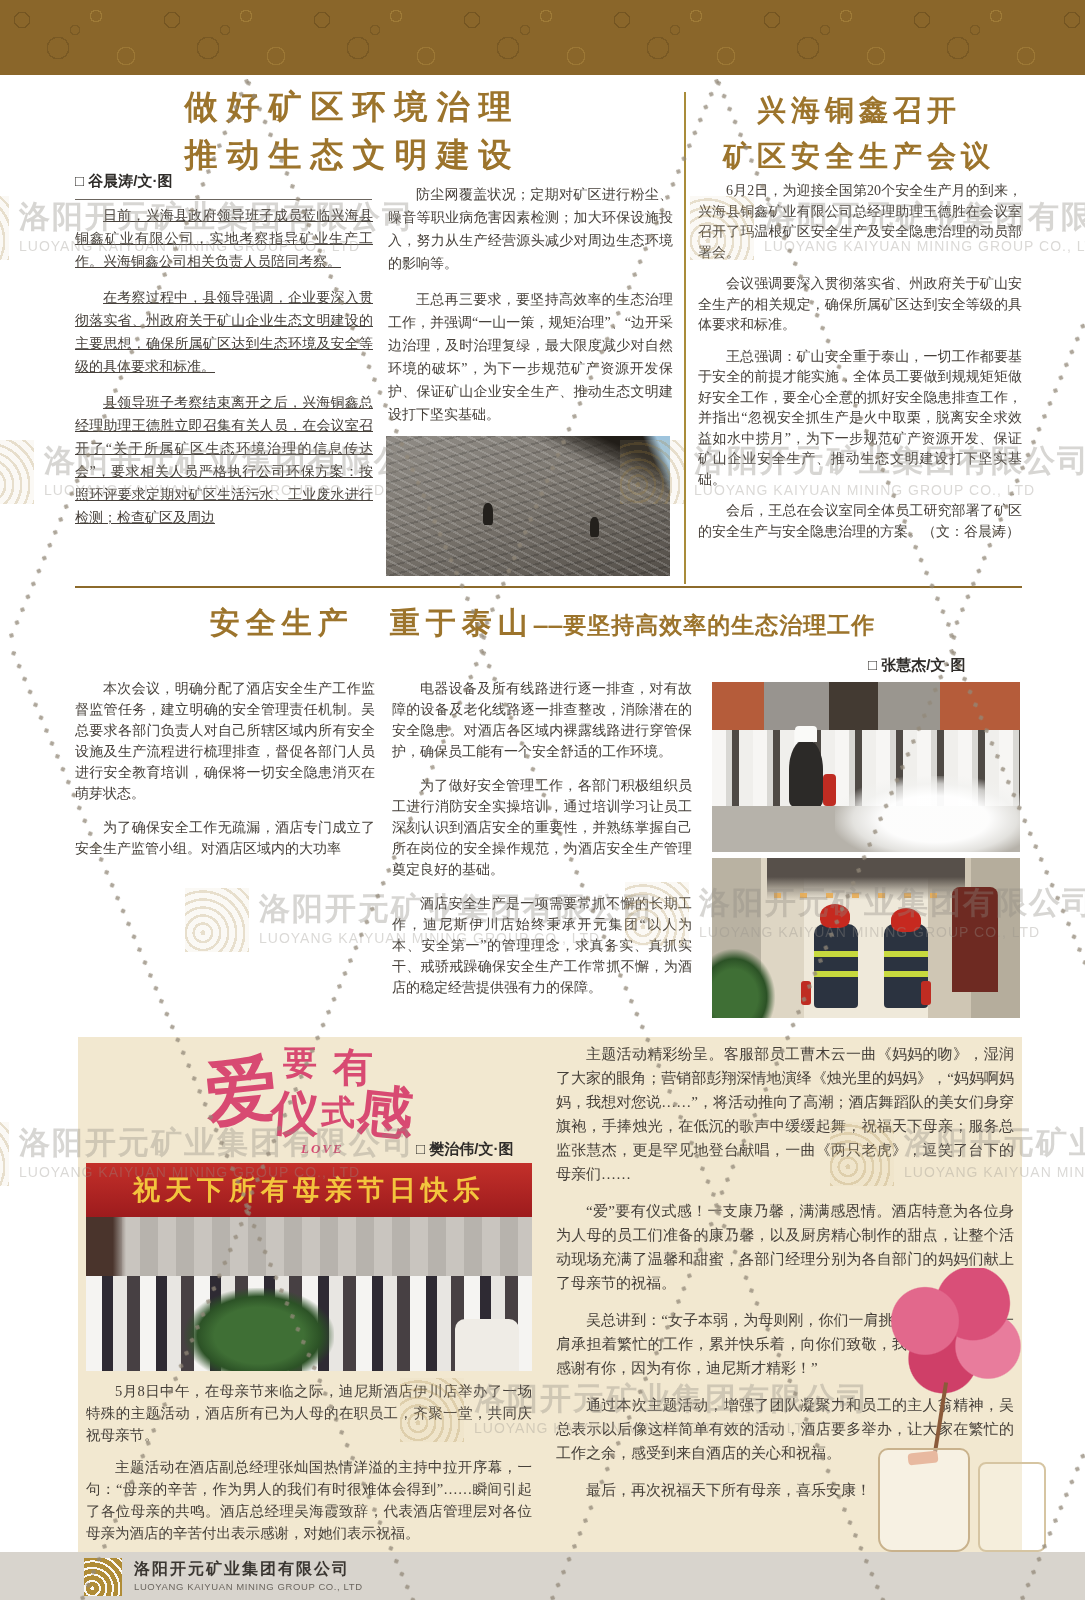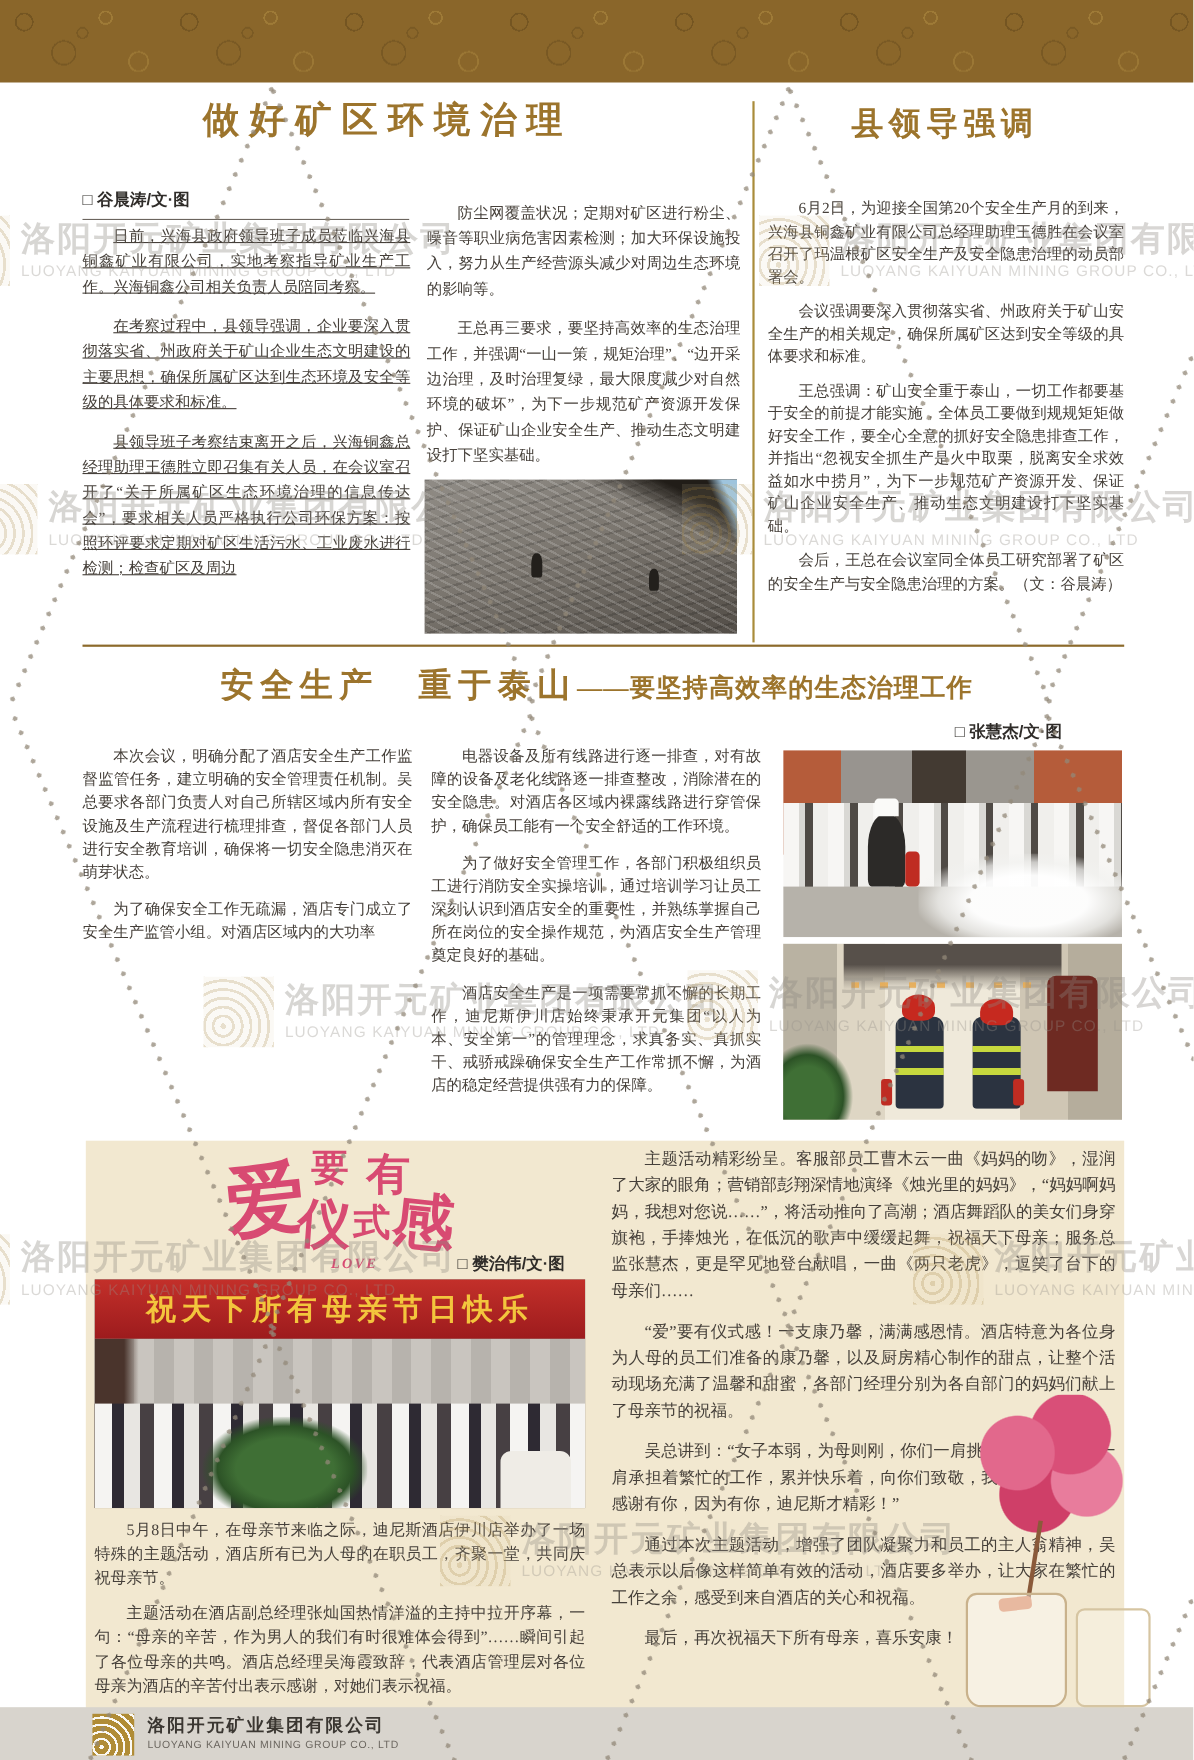--- a/index.html
+++ b/index.html
@@ -21,21 +21,21 @@
     background-size:14px 5px;background-repeat:repeat-x;}
   .dr{transform:rotate(67deg);} .dl{transform:rotate(113deg);}
   
   .wm{position:absolute;display:flex;align-items:flex-start;gap:10px;opacity:.34;z-index:5;
       pointer-events:none;white-space:nowrap;}
   .wm-icon{width:64px;height:64px;flex:0 0 auto;
     background:repeating-radial-gradient(circle at 28% 70%, rgba(178,150,90,.9) 0 2.5px, rgba(220,205,170,.35) 2.5px 8px);}
   .wm-cn{font-family:"Liberation Sans",sans-serif;font-weight:bold;font-size:31px;color:#8d8880;letter-spacing:2px;}
   .wm-en{font-family:"Liberation Sans",sans-serif;font-size:14px;color:#96918a;letter-spacing:1px;}
   
-  .htitle{font-family:Liberation Serif, serif;font-weight:bold;color:#9c742c;text-align:center;z-index:3;}
+  .htitle{font-family:Liberation Mono, monospace;font-weight:bold;color:#9c742c;text-align:center;z-index:3;}
   .h1a{left:80px;top:86px;width:545px;font-size:33px;letter-spacing:9px;line-height:48px;}
   .h2a{left:696px;top:90px;width:326px;font-size:29px;letter-spacing:5px;line-height:46px;}
   .h3a{left:0;top:603px;width:1085px;font-size:30px;letter-spacing:6px;}
   .h3a .sub{font-size:23px;letter-spacing:1px;}
   
   .byline{font-size:15px;font-weight:bold;color:#2f2c29;z-index:3;}
   .by1{left:75px;top:172px;width:297px;border-bottom:1px solid #6b655e;padding-bottom:8px;}
   .by3{left:868px;top:656px;}
   .by4{left:416px;top:1140px;}
   
@@ -137,39 +137,41 @@
 </style>
 </head>
 <body>
 
 <div class="abs top-band"></div>
 
 <div class="abs cream"></div>
 
 <div class="abs htitle h1a">
   <div>做好矿区环境治理</div>
+  <div>推动生态文明建设</div>
 </div>
 <div class="abs byline by1">□ 谷晨涛/文·图</div>
 <div class="col c-a1-1">
   <p>日前，兴海县政府领导班子成员莅临兴海县铜鑫矿业有限公司，实地考察指导矿业生产工作。兴海铜鑫公司相关负责人员陪同考察。</p>
   <p>在考察过程中，县领导强调，企业要深入贯彻落实省、州政府关于矿山企业生态文明建设的主要思想，确保所属矿区达到生态环境及安全等级的具体要求和标准。</p>
   <p>县领导班子考察结束离开之后，兴海铜鑫总经理助理王德胜立即召集有关人员，在会议室召开了“关于所属矿区生态环境治理的信息传达会”，要求相关人员严格执行公司环保方案：按照环评要求定期对矿区生活污水、工业废水进行检测；检查矿区及周边</p>
 </div>
 <div class="col c-a1-2">
   <p>防尘网覆盖状况；定期对矿区进行粉尘、噪音等职业病危害因素检测；加大环保设施投入，努力从生产经营源头减少对周边生态环境的影响等。</p>
   <p>王总再三要求，要坚持高效率的生态治理工作，并强调“一山一策，规矩治理”、“边开采边治理，及时治理复绿，最大限度减少对自然环境的破坏”，为下一步规范矿产资源开发保护、保证矿山企业安全生产、推动生态文明建设打下坚实基础。</p>
 </div>
 <div class="photo ph-mountain">
   <div class="fig" style="left:34%;top:48%;width:10px;height:22px;"></div>
   <div class="fig" style="left:72%;top:58%;width:9px;height:20px;"></div>
 </div>
 
 <div class="abs vdiv"></div>
 <div class="abs htitle h2a">
-  <div>县领导强调</div>
+  <div>兴海铜鑫召开</div>
+  <div>矿区安全生产会议</div>
 </div>
 <div class="col c-a2">
   <p>6月2日，为迎接全国第20个安全生产月的到来，兴海县铜鑫矿业有限公司总经理助理王德胜在会议室召开了玛温根矿区安全生产及安全隐患治理的动员部署会。</p>
   <p>会议强调要深入贯彻落实省、州政府关于矿山安全生产的相关规定，确保所属矿区达到安全等级的具体要求和标准。</p>
   <p>王总强调：矿山安全重于泰山，一切工作都要基于安全的前提才能实施，全体员工要做到规规矩矩做好安全工作，要全心全意的抓好安全隐患排查工作，并指出“忽视安全抓生产是火中取栗，脱离安全求效益如水中捞月”，为下一步规范矿产资源开发、保证矿山企业安全生产、推动生态文明建设打下坚实基础。</p>
   <p>会后，王总在会议室同全体员工研究部署了矿区的安全生产与安全隐患治理的方案。（文：谷晨涛）</p>
 </div>
 
 <div class="abs hdiv"></div>
 

